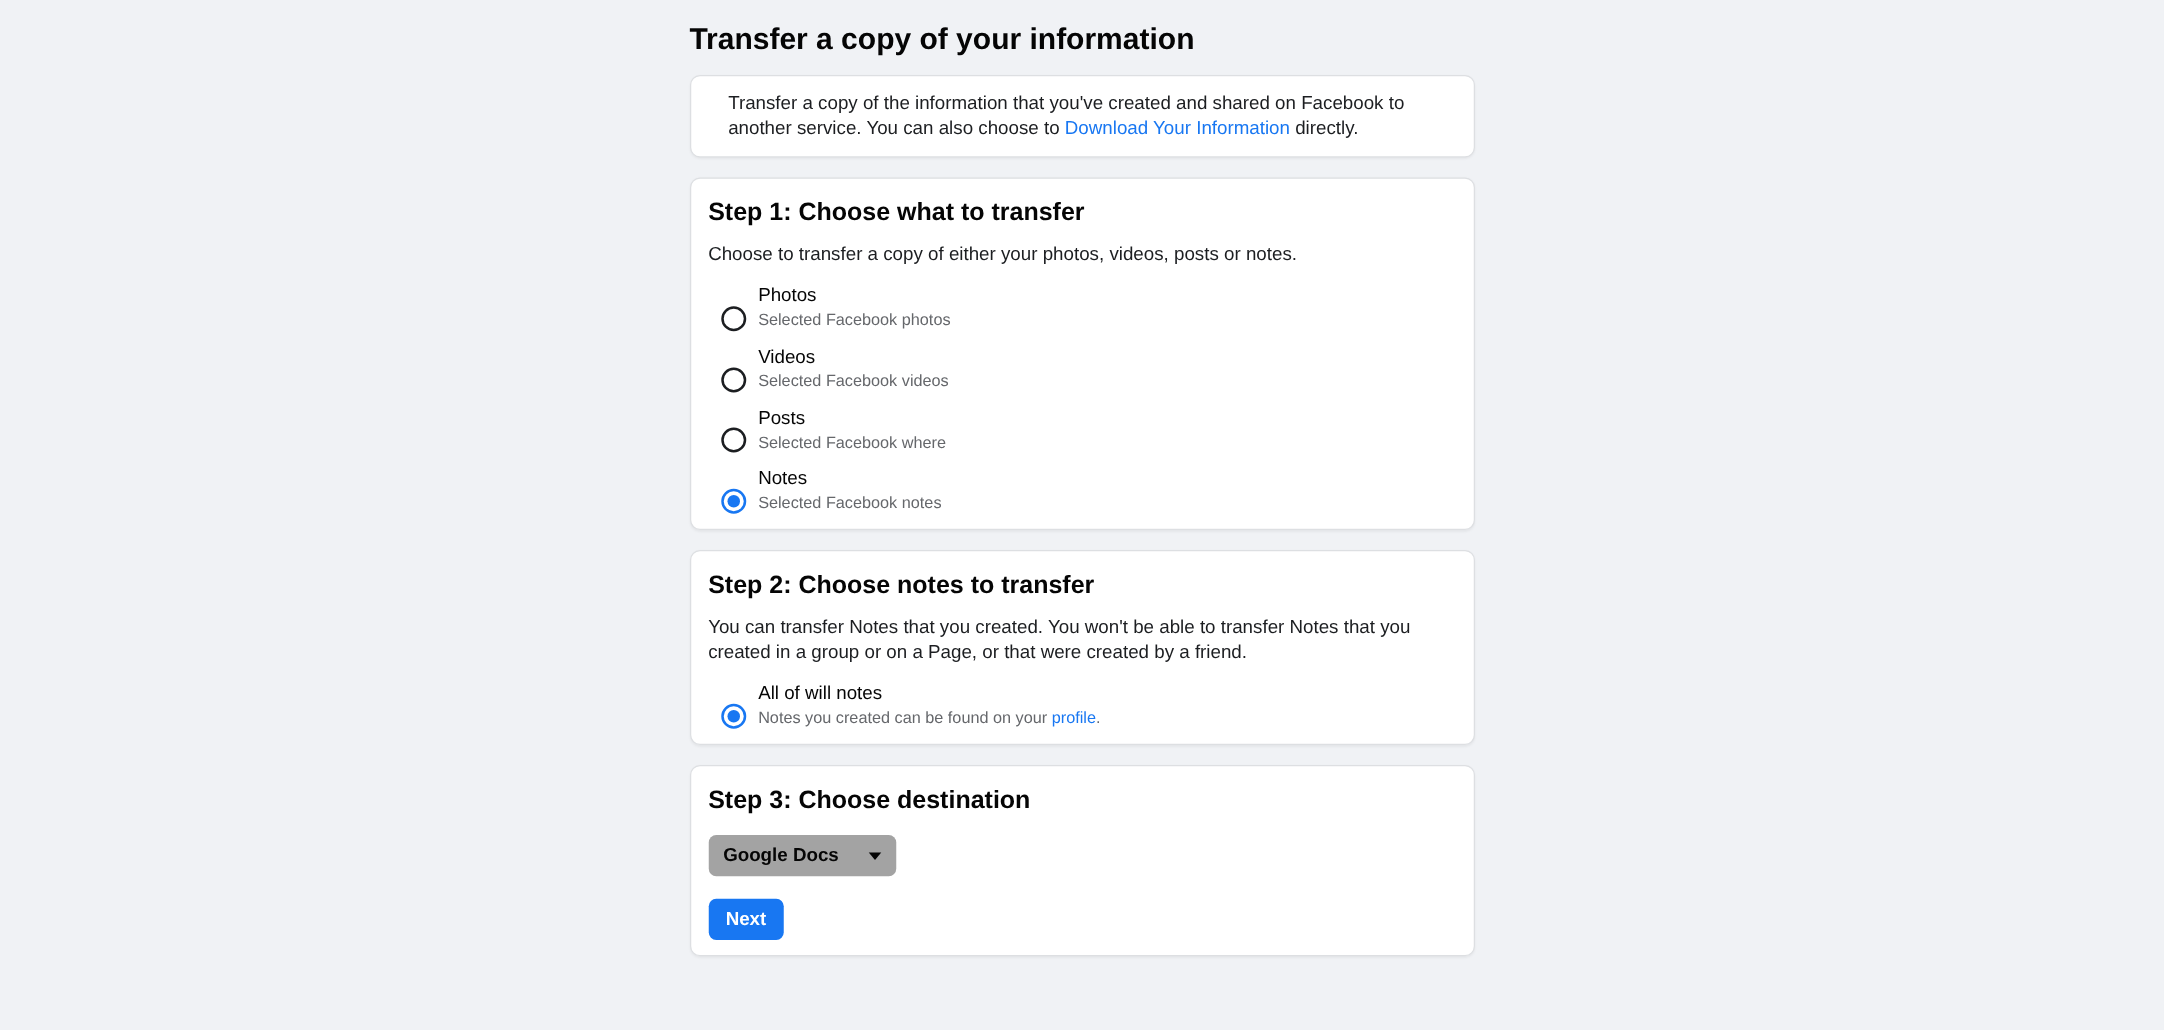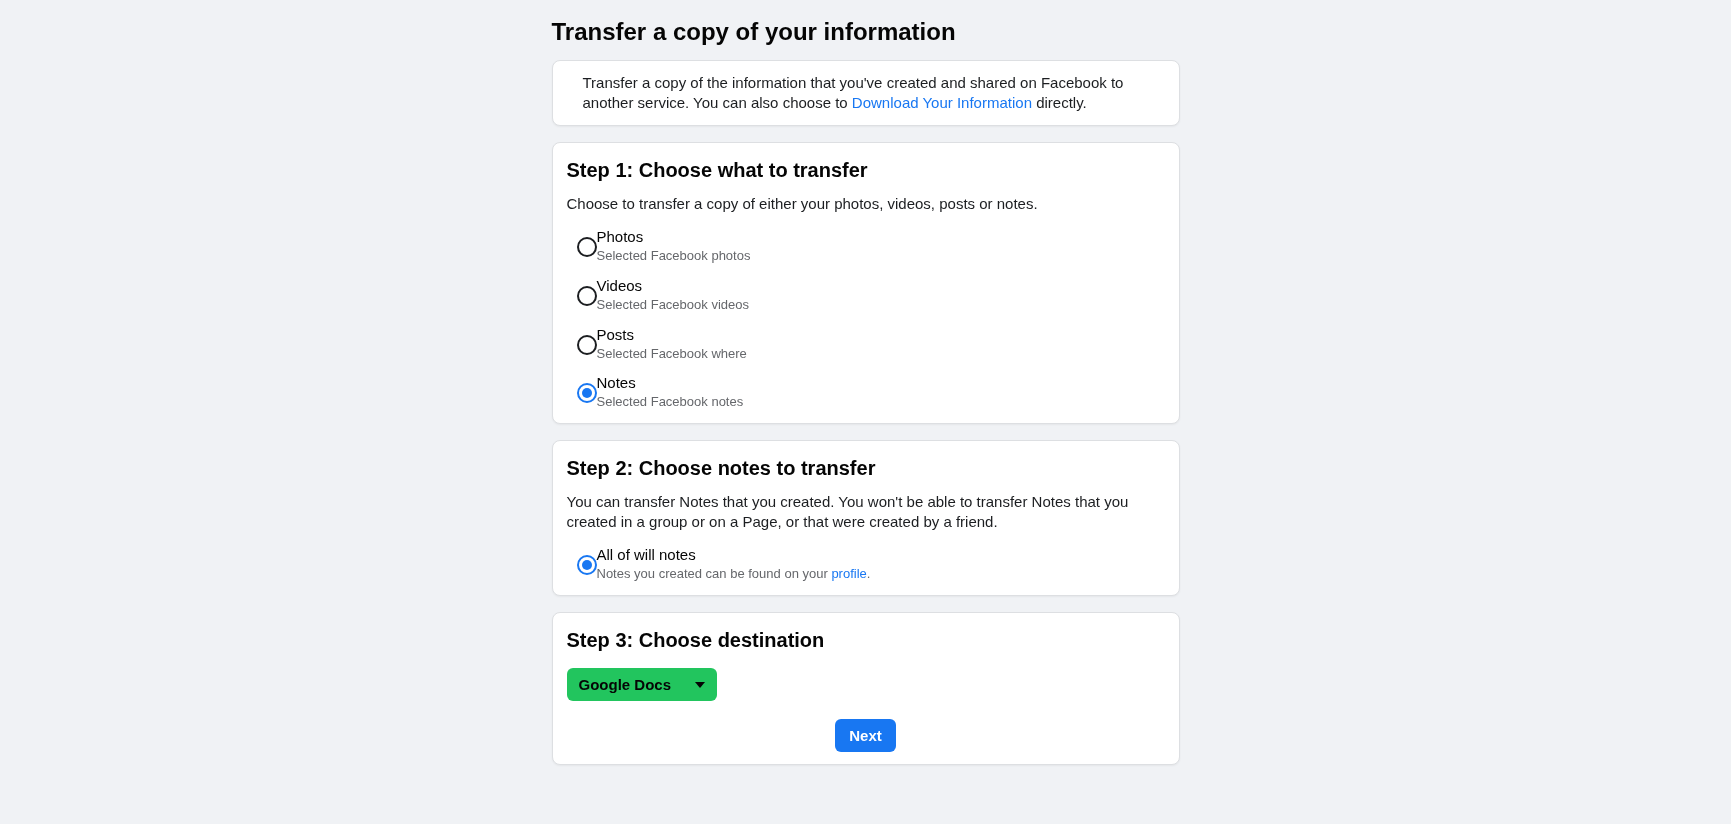--- a/index.html
+++ b/index.html
@@ -48,21 +48,22 @@
   }
   .step-desc {
     font-size: 15px;
     line-height: 1.33;
     color: #1c1e21;
     margin: 0 0 14px 0;
   }
   .options { padding-left: 10px; }
   .radio-row {
     display: flex;
-    align-items: center;
+    align-items: flex-end;
+    gap: 10px;
     margin-bottom: 12px;
     cursor: pointer;
   }
   .radio-row:last-child { margin-bottom: 0; }
   .radio-outer {
     flex: 0 0 auto;
     width: 20px;
     height: 20px;
     border: 2px solid #1c1e21;
     border-radius: 50%;
@@ -89,39 +90,39 @@
   .opt-sub {
     font-size: 13px;
     color: #65676b;
     line-height: 1.3;
     margin-top: 2px;
   }
   .dest-select {
     display: inline-flex;
     align-items: center;
     gap: 24px;
-    background: #22c55e;
+    background: #a3a3a3;
     border: none;
     border-radius: 6px;
     padding: 8px 12px;
     font-size: 15px;
     font-weight: 600;
     color: #050505;
     cursor: pointer;
     margin-top: 4px;
   }
   .caret {
     width: 0; height: 0;
     border-left: 5px solid transparent;
     border-right: 5px solid transparent;
     border-top: 6px solid #050505;
   }
   .actions {
     display: flex;
-    justify-content: center;
+    justify-content: flex-start;
     margin-top: 18px;
   }
   .btn-primary {
     background: #1877f2;
     color: #ffffff;
     font-size: 15px;
     font-weight: 600;
     border: none;
     border-radius: 6px;
     padding: 8px 14px;

